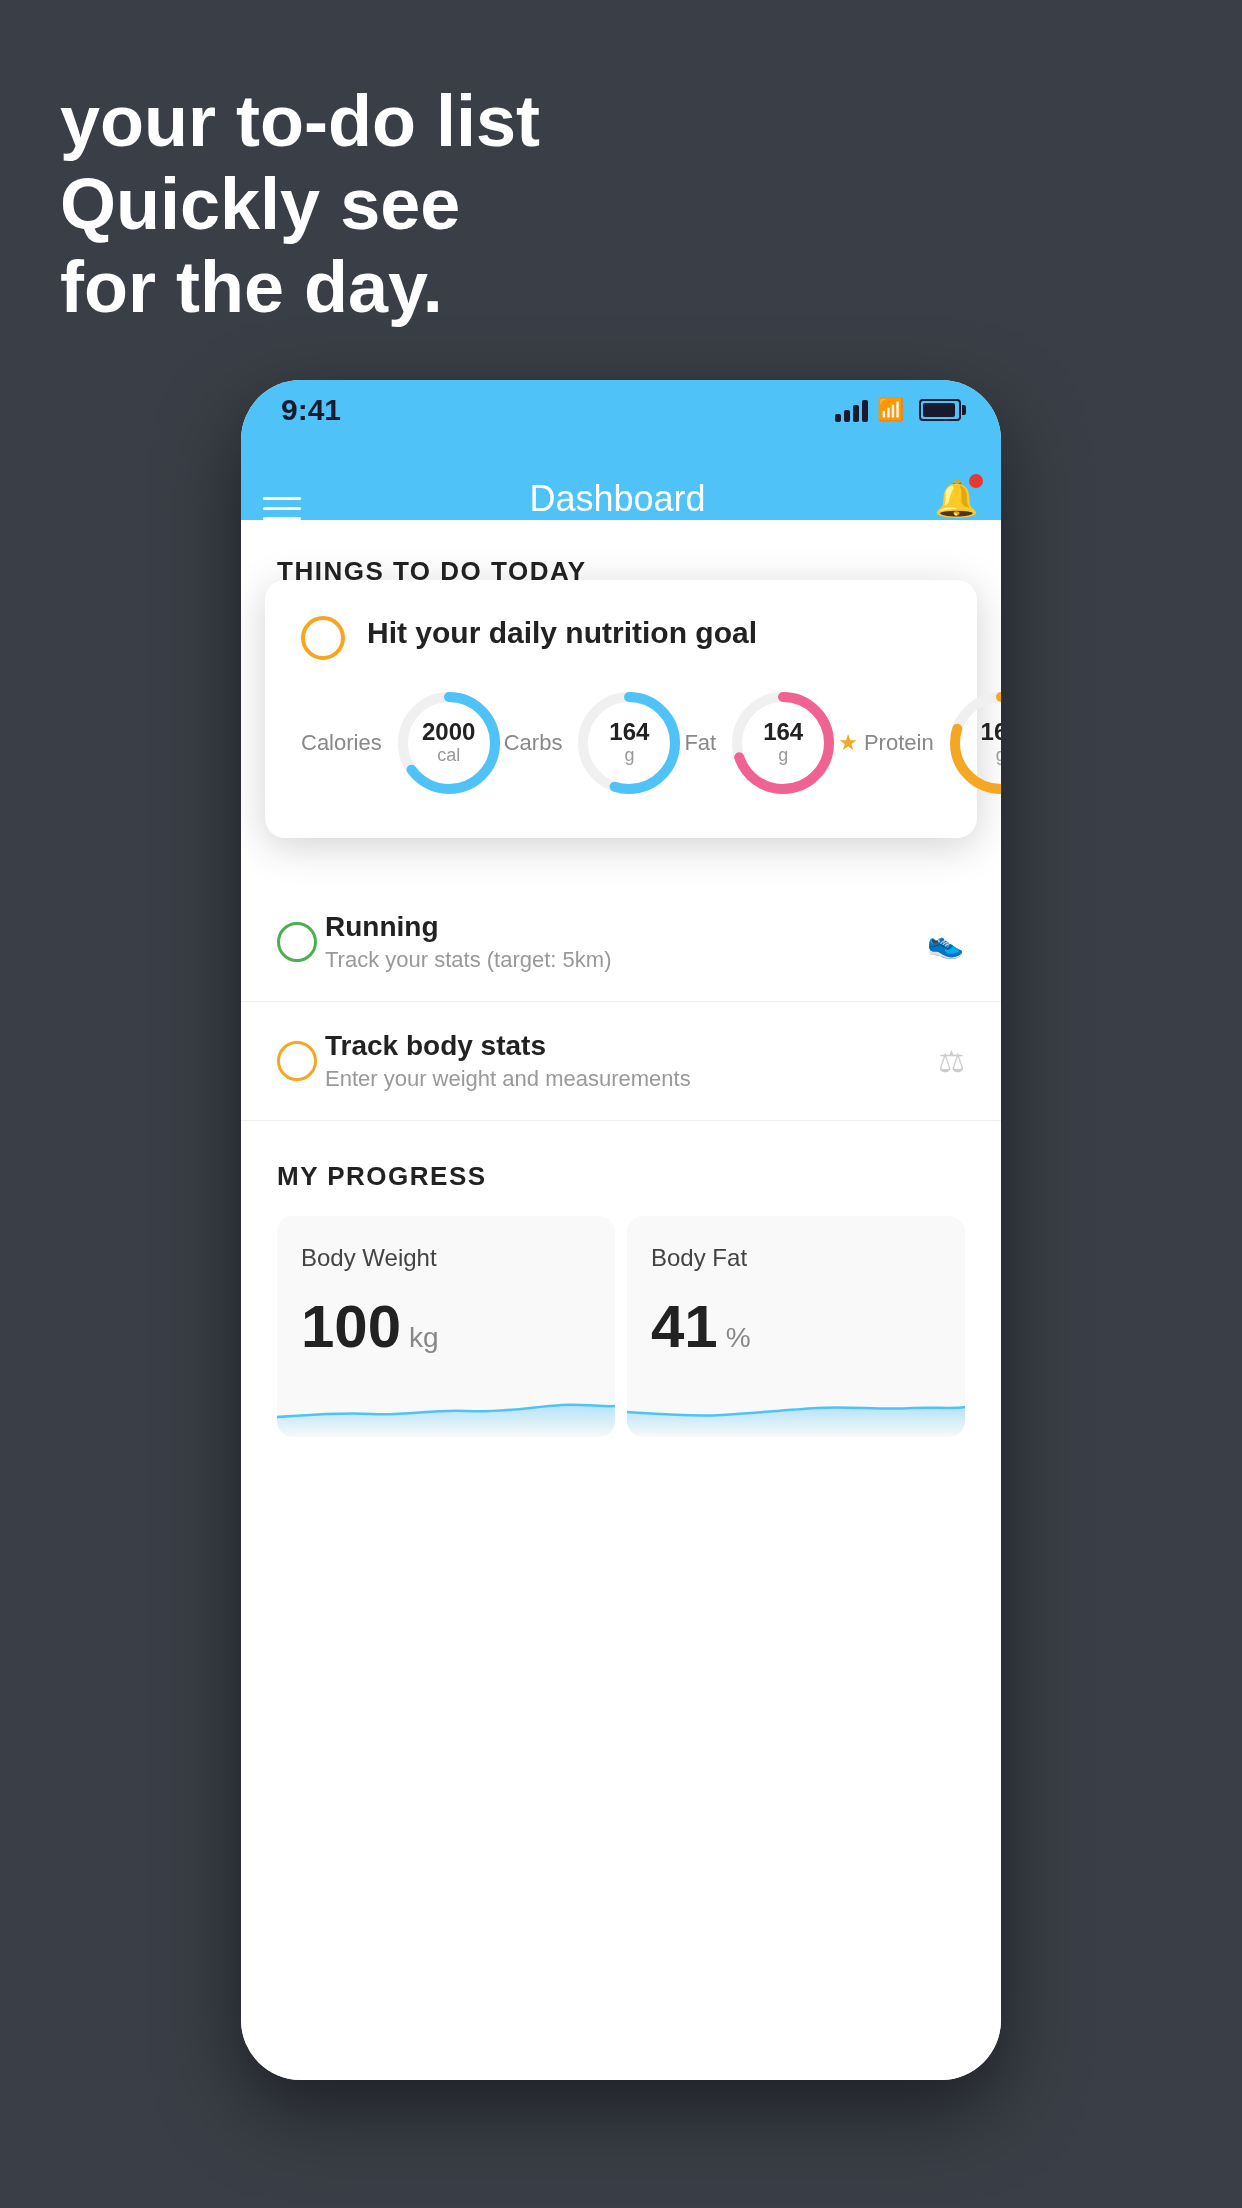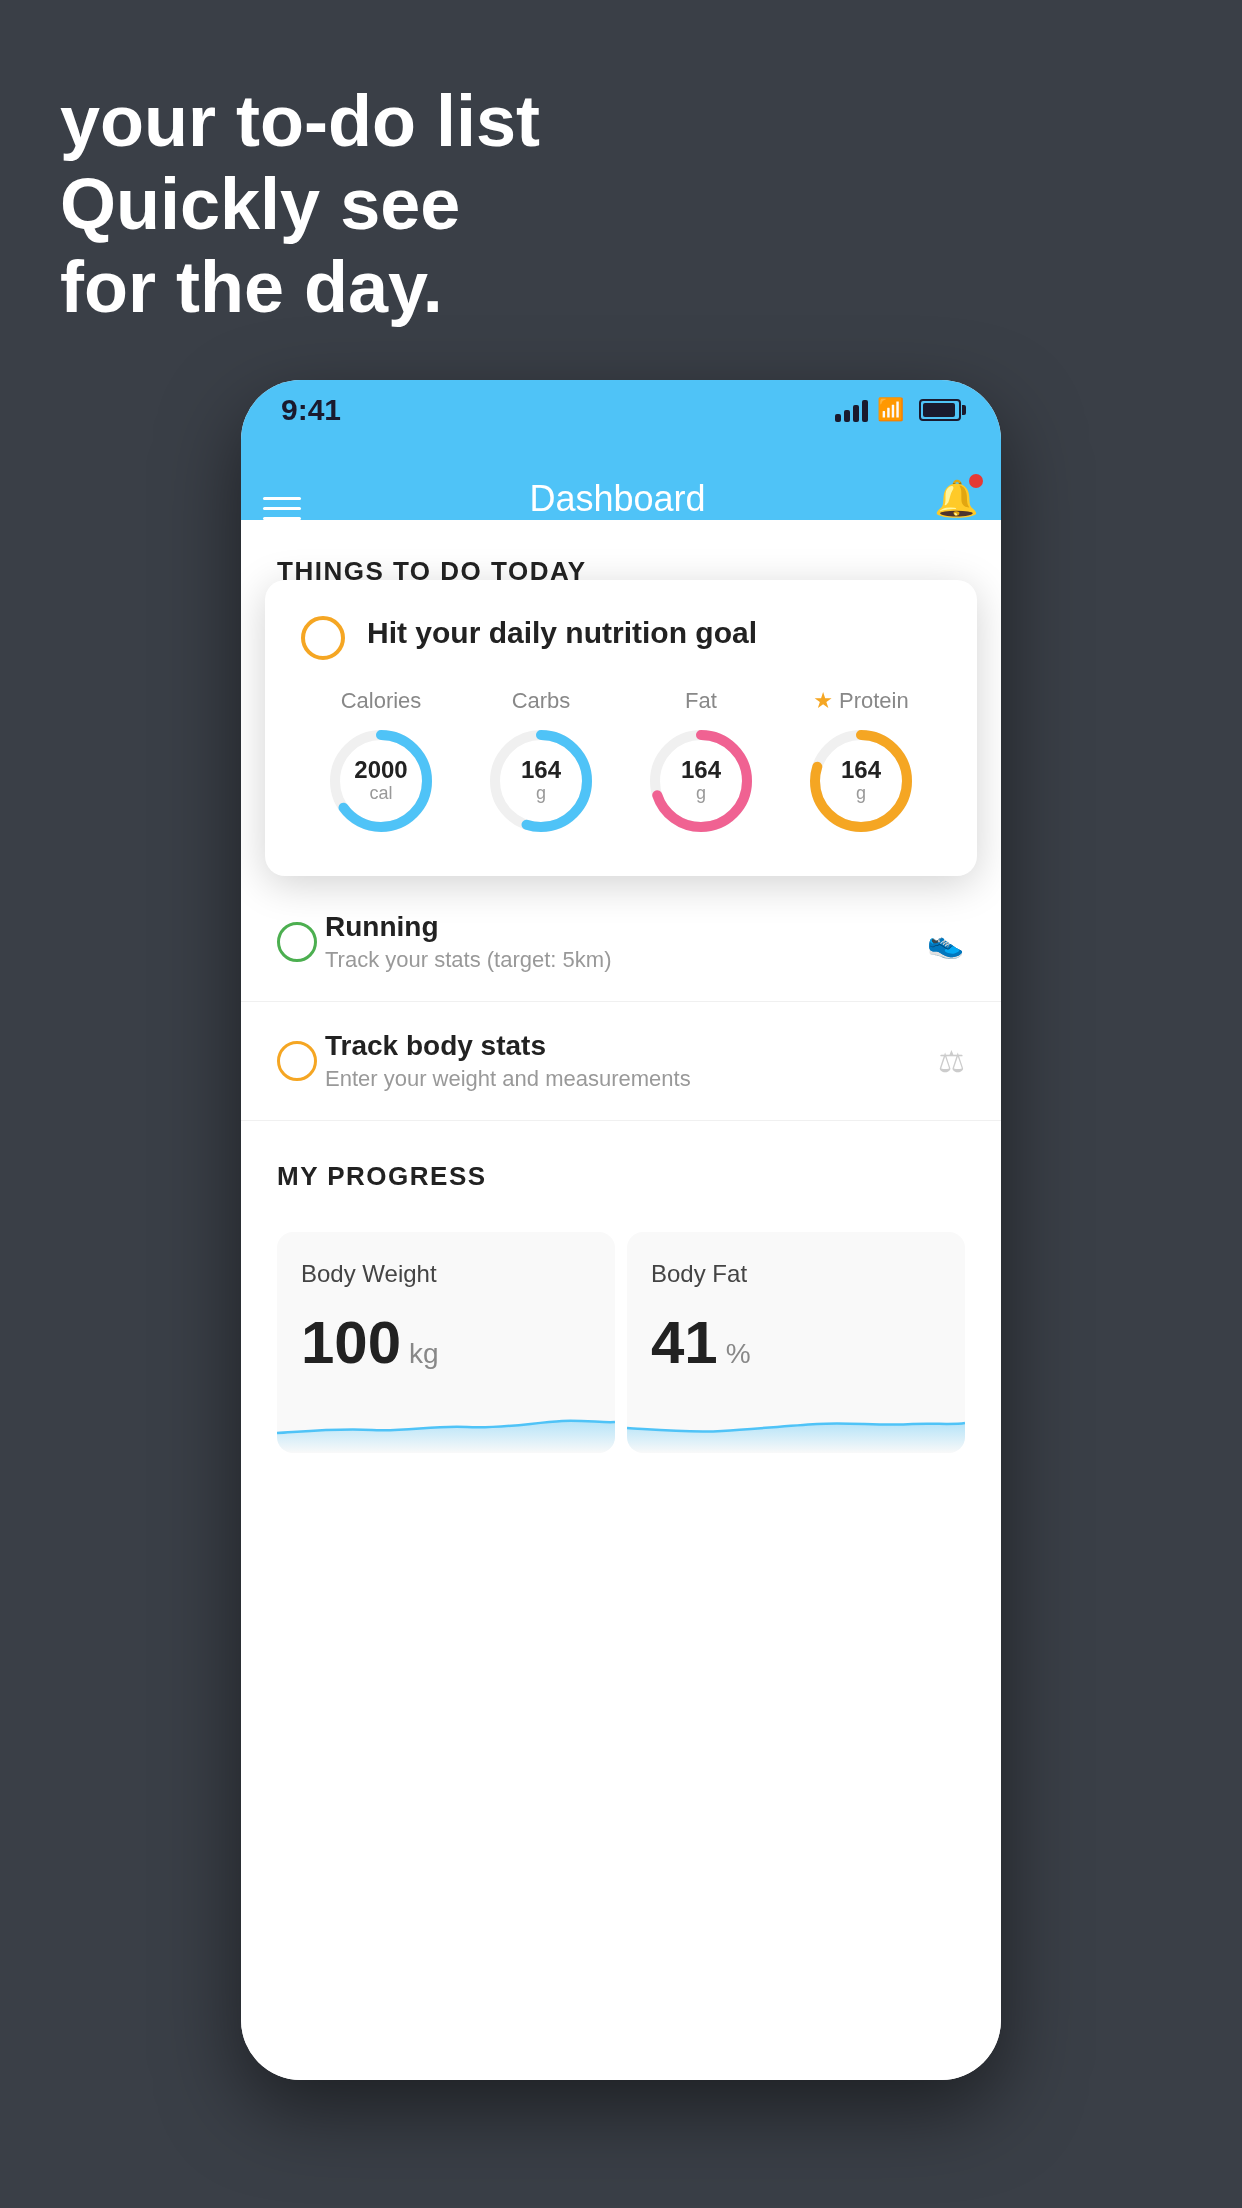--- a/index.html
+++ b/index.html
@@ -193,21 +193,21 @@
       font-weight: 600;
       color: #222;
     }
     .nutrition-rings {
       display: flex;
       justify-content: space-around;
       align-items: flex-start;
     }
     .ring-item {
       display: flex;
-      flex-direction: column;
+      flex-direction: row;
       align-items: center;
       gap: 12px;
     }
     .ring-label {
       font-size: 22px;
       color: #888;
     }
     .ring-star-label {
       display: flex;
       align-items: center;
@@ -305,21 +305,21 @@
     .progress-section {
       margin-top: 40px;
       padding: 0 36px;
     }
     .progress-title {
       font-size: 26px;
       font-weight: 800;
       letter-spacing: 1.5px;
       color: #222;
       text-transform: uppercase;
-      margin-bottom: 40px;
+      margin-bottom: 24px;
     }
     .progress-cards {
       display: flex;
       gap: 12px;
     }
     .progress-card {
       flex: 1;
       background: #f9f9f9;
       border-radius: 16px;
       padding: 28px 24px 0;

